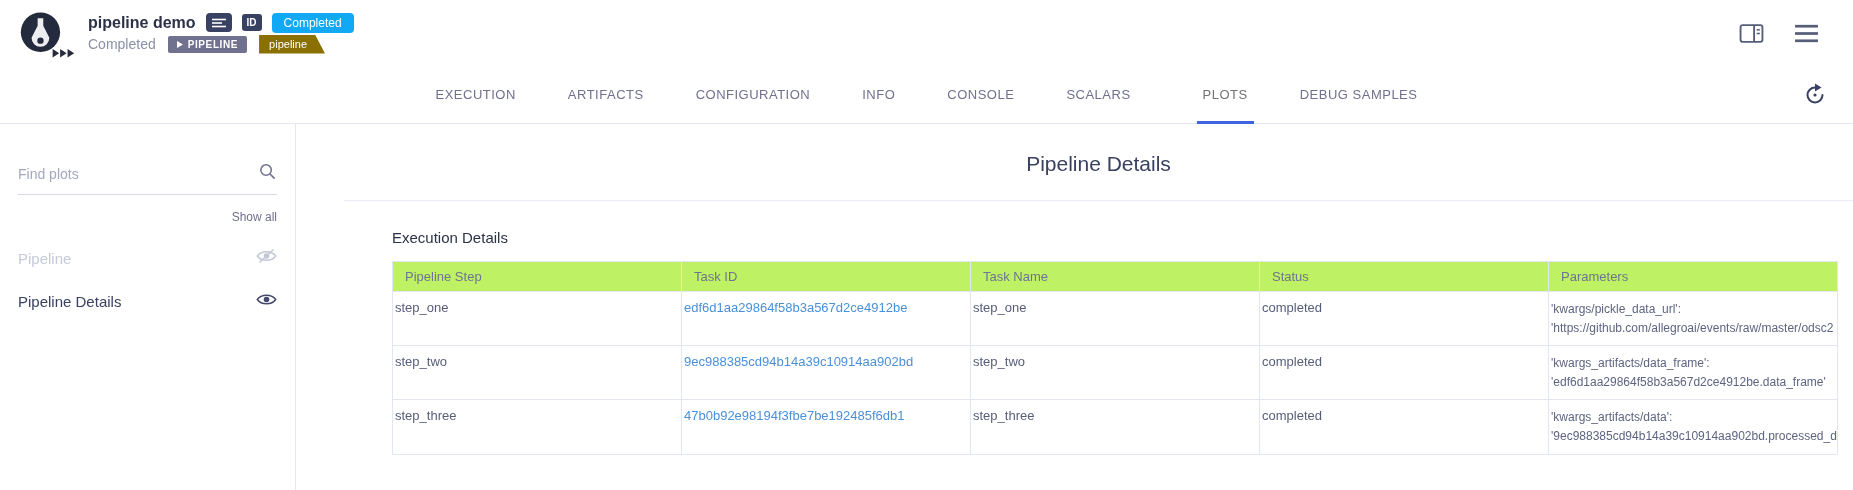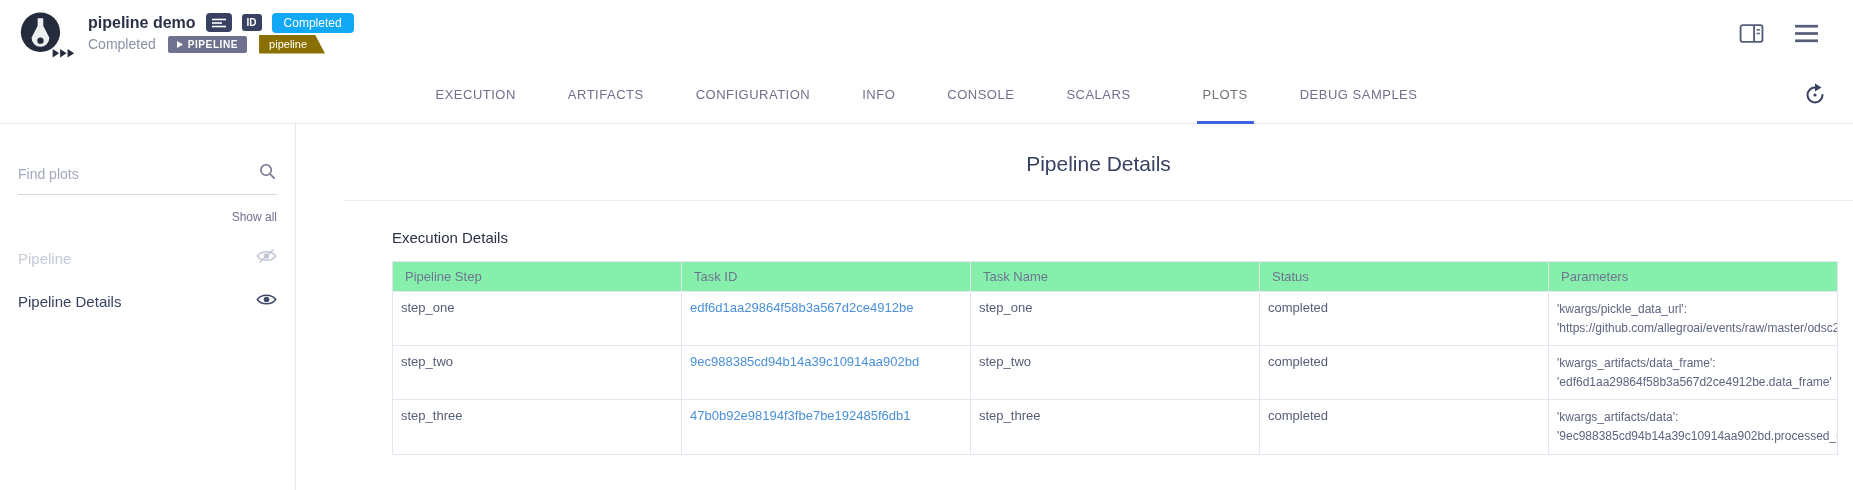--- a/index.html
+++ b/index.html
@@ -99,28 +99,28 @@
   .main-title { text-align: center; font-size: 21px; color: #384161; margin-top: 28px; }
   .main-divider { border-bottom: 1px solid #ebedf4; margin-top: 24px; }
   .section { padding: 28px 0 0 48px; }
   .section-title { font-size: 15px; font-weight: 500; color: #2b3147; }
 
   table.exec-table {
     border-collapse: collapse; table-layout: fixed;
     width: 1446px; margin-top: 15px; background: #fff;
   }
   .exec-table th {
-    background: #86efac; border: 1px solid #e3e6f0;
+    background: #bef264; border: 1px solid #e3e6f0;
     font-weight: normal; font-size: 13px; color: #6e7491;
     text-align: left; padding: 7px 12px; height: 28px;
     white-space: nowrap; overflow: hidden;
   }
   .exec-table td {
     border: 1px solid #e3e6f0; font-size: 13px; color: #565d79;
-    padding: 8px 8px; vertical-align: top; height: 46px;
+    padding: 8px 2px; vertical-align: top; height: 46px;
     white-space: nowrap; overflow: hidden;
   }
   .task-id-link { color: #4a90d9; cursor: pointer; }
   .param-line { font-size: 12px; line-height: 1.55; color: #5d6480; }
 </style>
 </head>
 <body>
 
 <div class="header">
   <div class="header-left">

